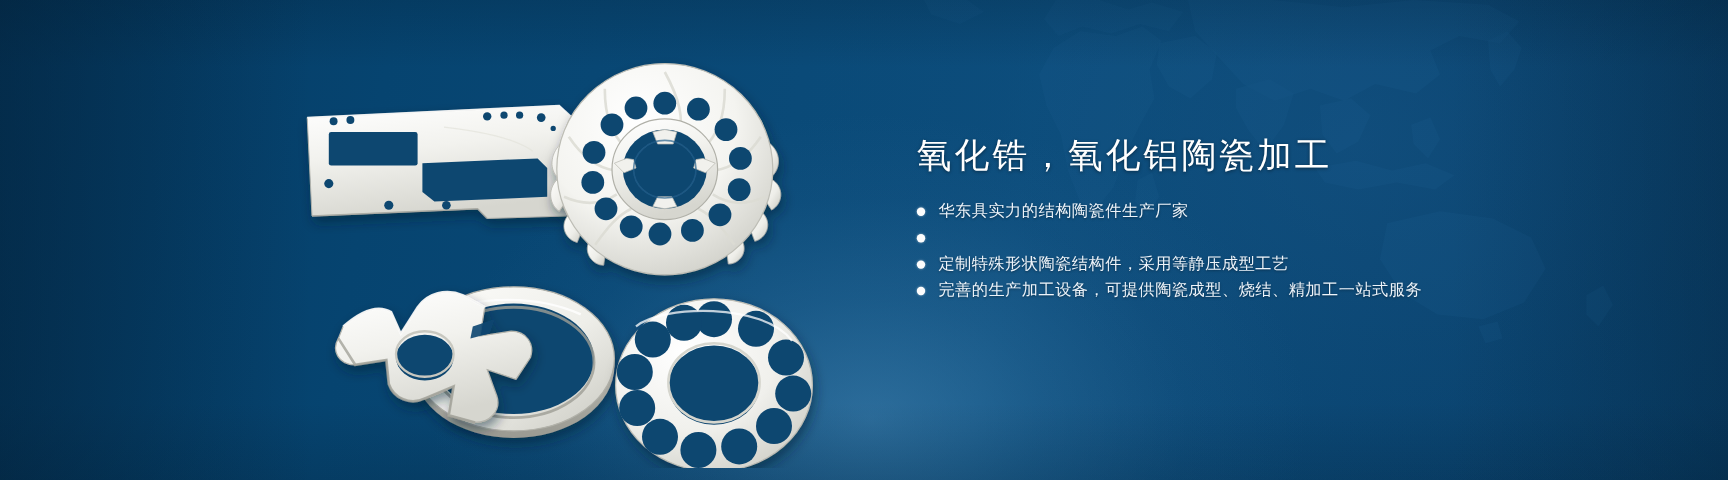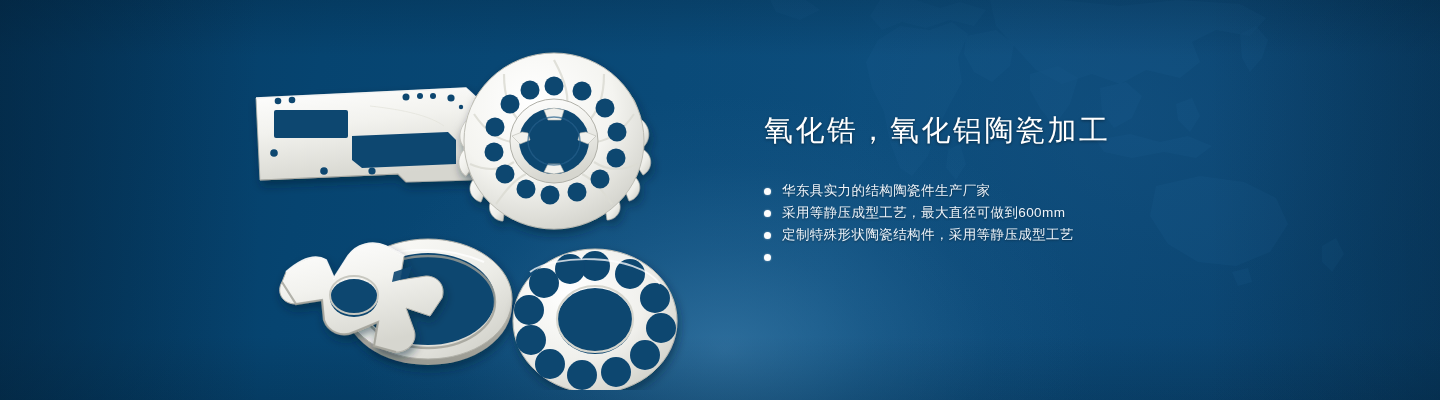--- a/index.html
+++ b/index.html
@@ -63,21 +63,21 @@
 
   #headline {
     font-size:29px;
     letter-spacing:2.5px;
     color:#ffffff;
     line-height:1.25;
     white-space:nowrap;
     text-shadow:0 1px 3px rgba(0,0,0,.45);
   }
 
-  #bullets { margin-top:32px; }
+  #bullets { margin-top:17px; }
   .bullet-row {
     display:flex;
     align-items:center;
     height:22px;
     white-space:nowrap;
   }
   .bullet-dot {
     width:7px; height:7px;
     border-radius:50%;
     background:#fdfdfd;
@@ -333,28 +333,28 @@
 
     <div id="bullets">
 
       <div class="bullet-row">
         <span class="bullet-dot"></span>
         <span class="bullet-text">华东具实力的结构陶瓷件生产厂家</span>
       </div>
 
       <div class="bullet-row">
         <span class="bullet-dot"></span>
-        <span class="bullet-text">采用等静压成型工艺，最大直径可做到600mm</span>
       </div>
 
       <div class="bullet-row">
         <span class="bullet-dot"></span>
         <span class="bullet-text">定制特殊形状陶瓷结构件，采用等静压成型工艺</span>
       </div>
 
       <div class="bullet-row">
         <span class="bullet-dot"></span>
+        <span class="bullet-text">完善的生产加工设备，可提供陶瓷成型、烧结、精加工一站式服务</span>
       </div>
 
     </div>
   </div>
 
 </div>
 
 </body></html>

